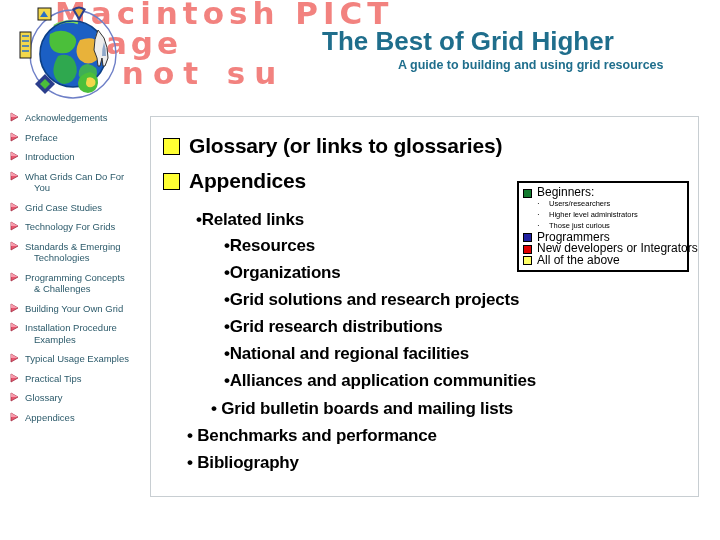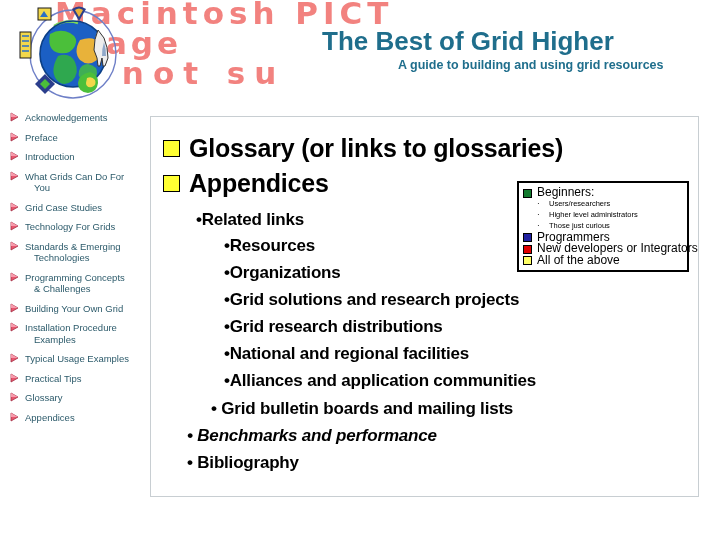--- a/index.html
+++ b/index.html
@@ -93,21 +93,21 @@
   #head-appendices{left:12px;top:52px;}
   .sq{
     width:17px;height:17px;
     background:#FFFF33;
     border:1.5px solid #000;
     box-sizing:border-box;
     margin-right:9px;
     flex:0 0 auto;
   }
   .head-txt{
-    font-size:25px;font-weight:bold;color:#000;
+    font-size:21px;font-weight:bold;color:#000;
     letter-spacing:-0.2px;
   }
 
   
   .bl{
     position:absolute;
     color:#000;font-weight:bold;white-space:nowrap;
   }
   .bl .dot{display:inline-block;}
   .lvl2{font-size:17px;letter-spacing:-0.2px;}
@@ -385,21 +385,21 @@
   </div>
 
   <div class="bl lvl3" style="left:73px;top:254px;">
     <span class="dot">•</span><span>Alliances and application communities</span>
   </div>
 
   <div class="bl lvl2" style="left:36px;top:282px;margin-left:24px;">
     <span class="dot">•</span> <span>Grid bulletin boards and mailing lists</span>
   </div>
 
-  <div class="bl lvl2" style="left:36px;top:309px;font-style:italic;">
+  <div class="bl lvl2" style="left:36px;top:309px;">
     <span class="dot">•</span> <span>Benchmarks and performance</span>
   </div>
 
   <div class="bl lvl2" style="left:36px;top:336px;">
     <span class="dot">•</span> <span>Bibliography</span>
   </div>
 
   <div id="legend">
 
     <div class="lg-row">

